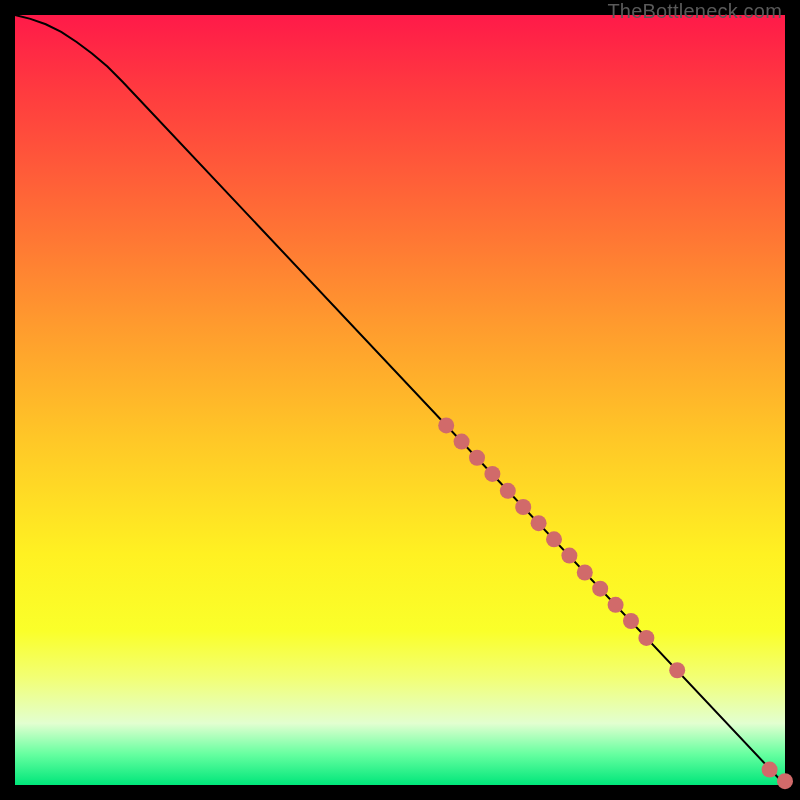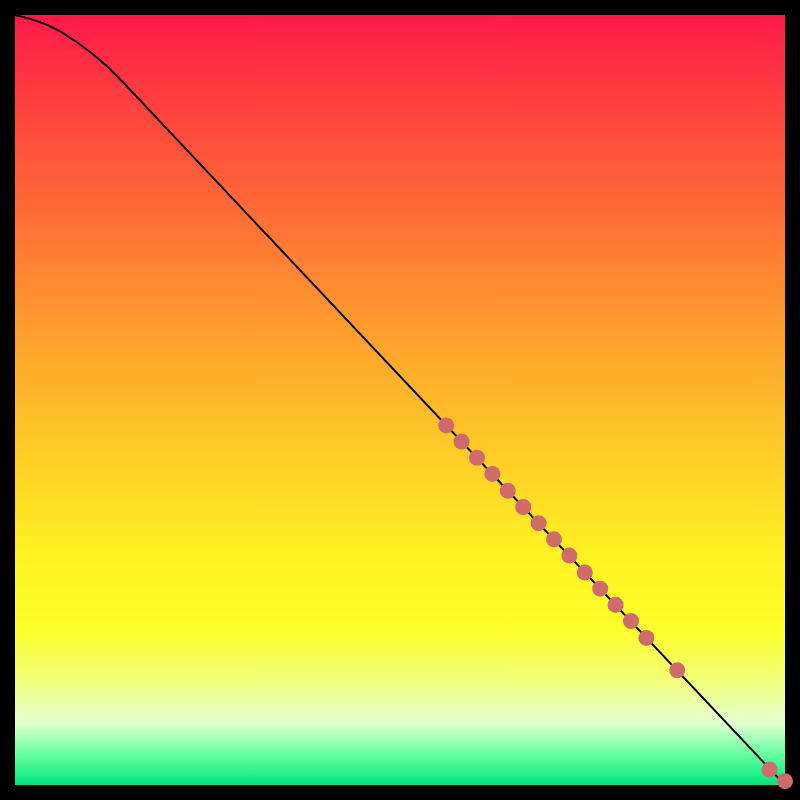--- a/index.html
+++ b/index.html
@@ -77,13 +77,14 @@
           <circle cx="585.20" cy="573.65" r="8" class="pt"></circle>
           <circle cx="600.60" cy="589.82" r="8" class="pt"></circle>
           <circle cx="616.00" cy="605.99" r="8" class="pt"></circle>
           <circle cx="631.40" cy="622.93" r="8" class="pt"></circle>
           <circle cx="662.20" cy="655.27" r="8" class="pt"></circle>
           <circle cx="754.60" cy="754.60" r="8" class="pt"></circle>
           <circle cx="770.00" cy="766.15" r="8" class="pt"></circle>
         </g>
     </svg>
   </div>
+  <div class="attribution">TheBottleneck.com</div>
 </div>
 
 </body></html>

